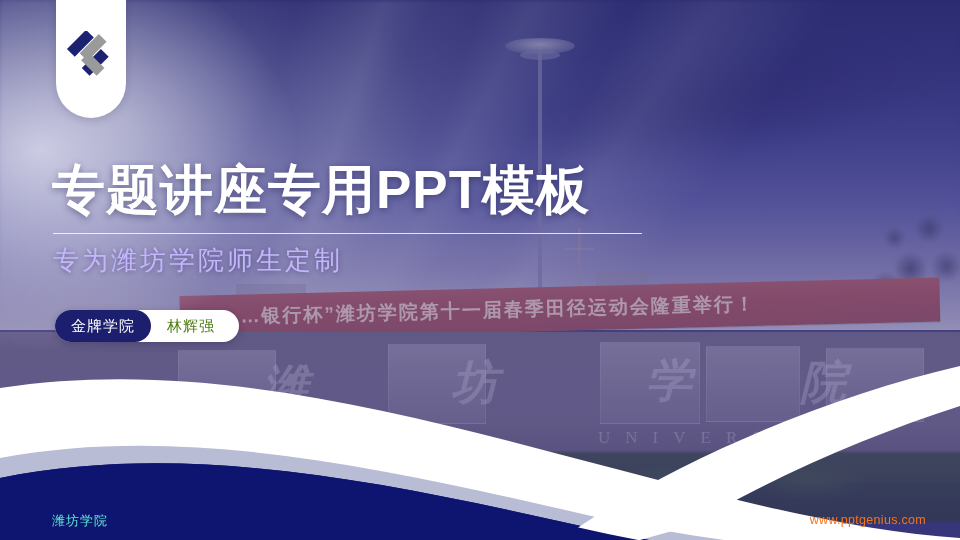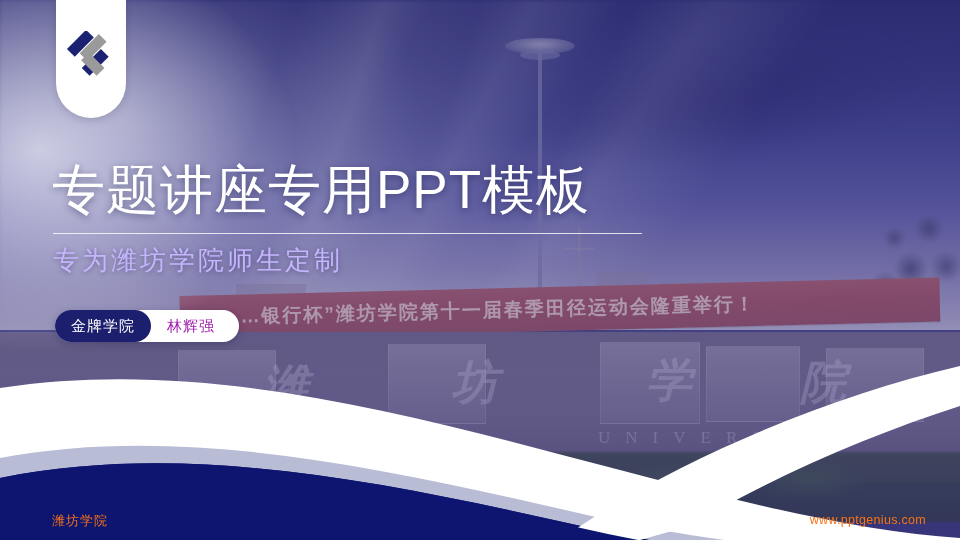--- a/index.html
+++ b/index.html
@@ -211,21 +211,21 @@
     left: 50%; top: 56px;
     transform: translate(-50%, -50%);
   }
 
   
   .title {
     position: absolute;
     left: 52px; top: 162px;
     color: #ffffff;
     font-size: 53px;
-    font-weight: normal;
+    font-weight: bold;
     letter-spacing: 1px;
     line-height: 1.05;
     text-shadow: 0 2px 7px rgba(25,25,70,.45);
     white-space: nowrap;
   }
   .rule {
     position: absolute;
     left: 53px; top: 233px;
     width: 589px; height: 1px;
     background: rgba(255,255,255,.80);
@@ -260,31 +260,31 @@
     padding: 0 16px;
     background: #1c1f6e;
     border-radius: 16px;
     color: #ffffff;
     font-size: 15px;
     letter-spacing: 1px;
     white-space: nowrap;
   }
   .badge-name {
     padding: 0 20px 0 16px;
-    color: #a21caf;
+    color: #4d7c0f;
     font-size: 15px;
     letter-spacing: 1px;
     white-space: nowrap;
   }
 
   
   .footer-left {
     position: absolute;
     left: 52px; top: 512px;
-    color: #f97316;
+    color: #5eead4;
     font-size: 13px;
     letter-spacing: 1px;
   }
   .footer-right {
     position: absolute;
     right: 34px; top: 513px;
     color: #f97316;
     font-size: 12.5px;
     letter-spacing: .3px;
   }

